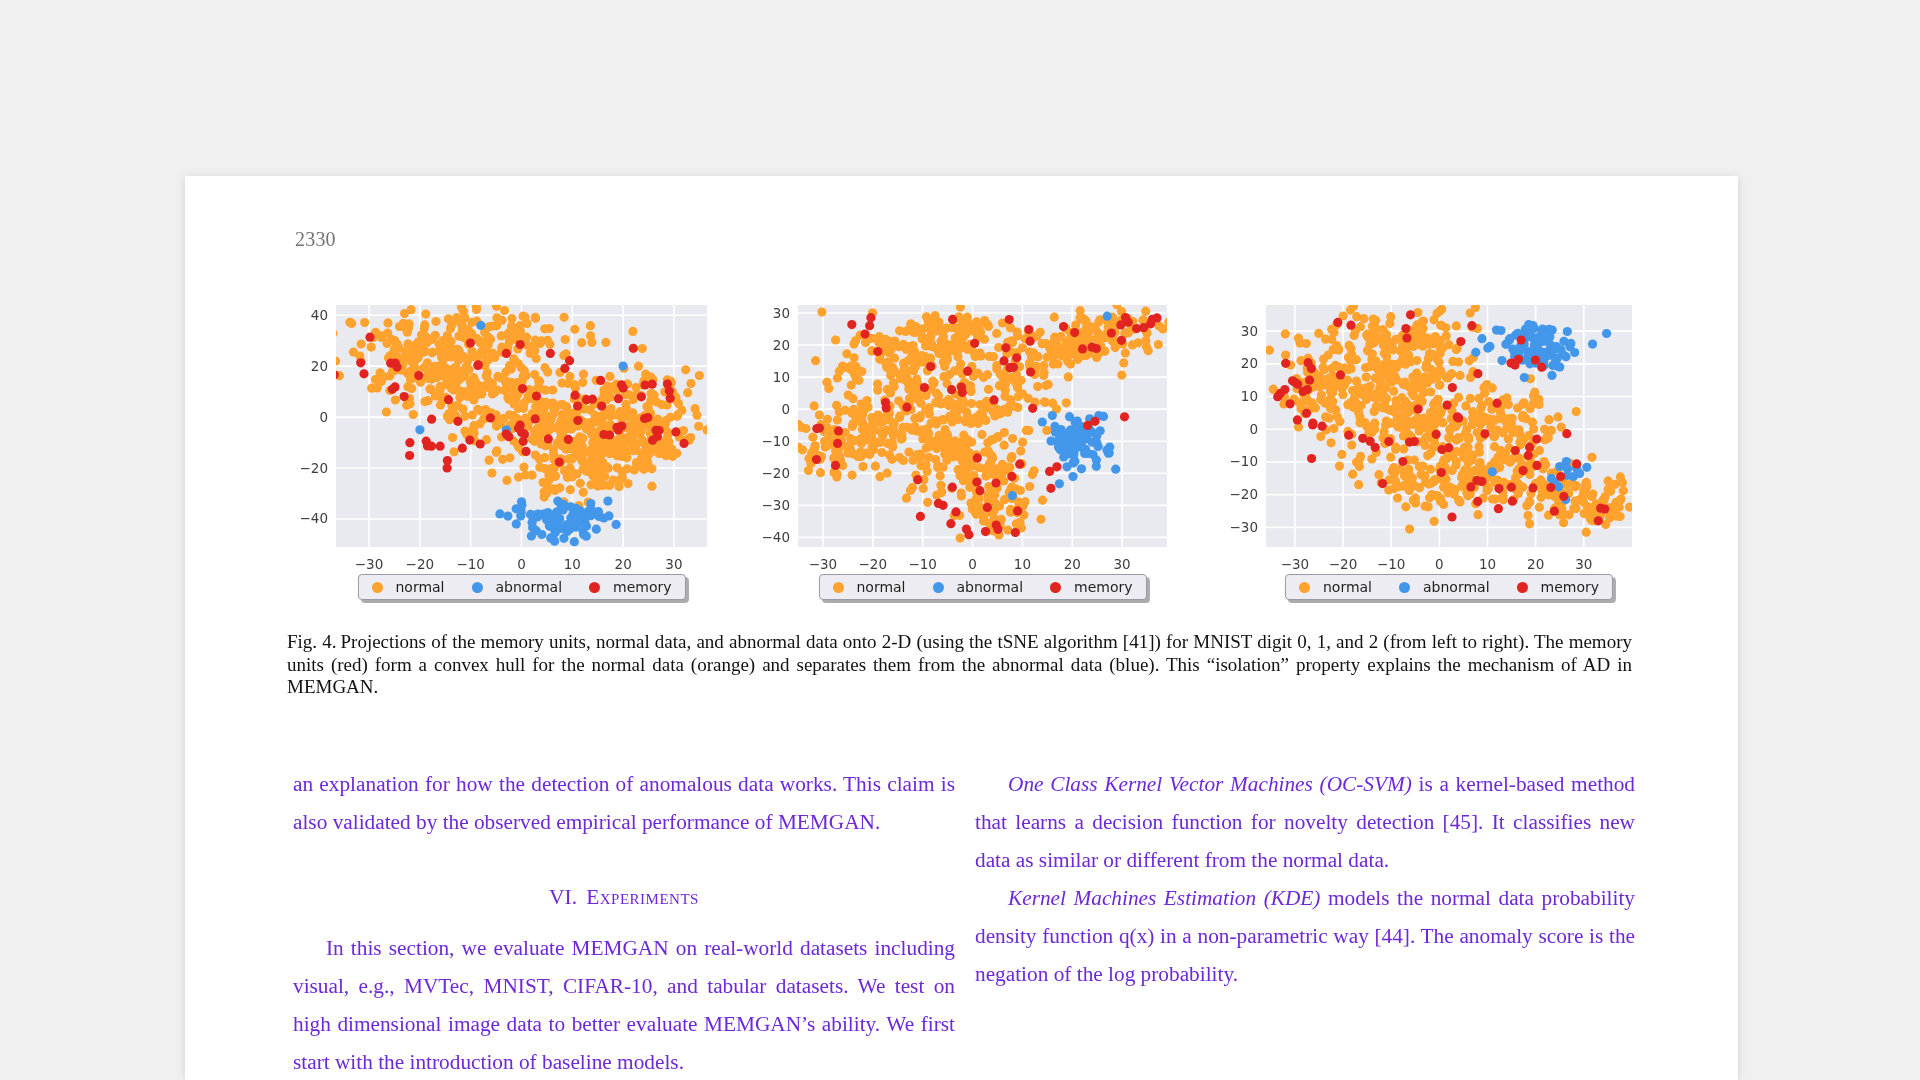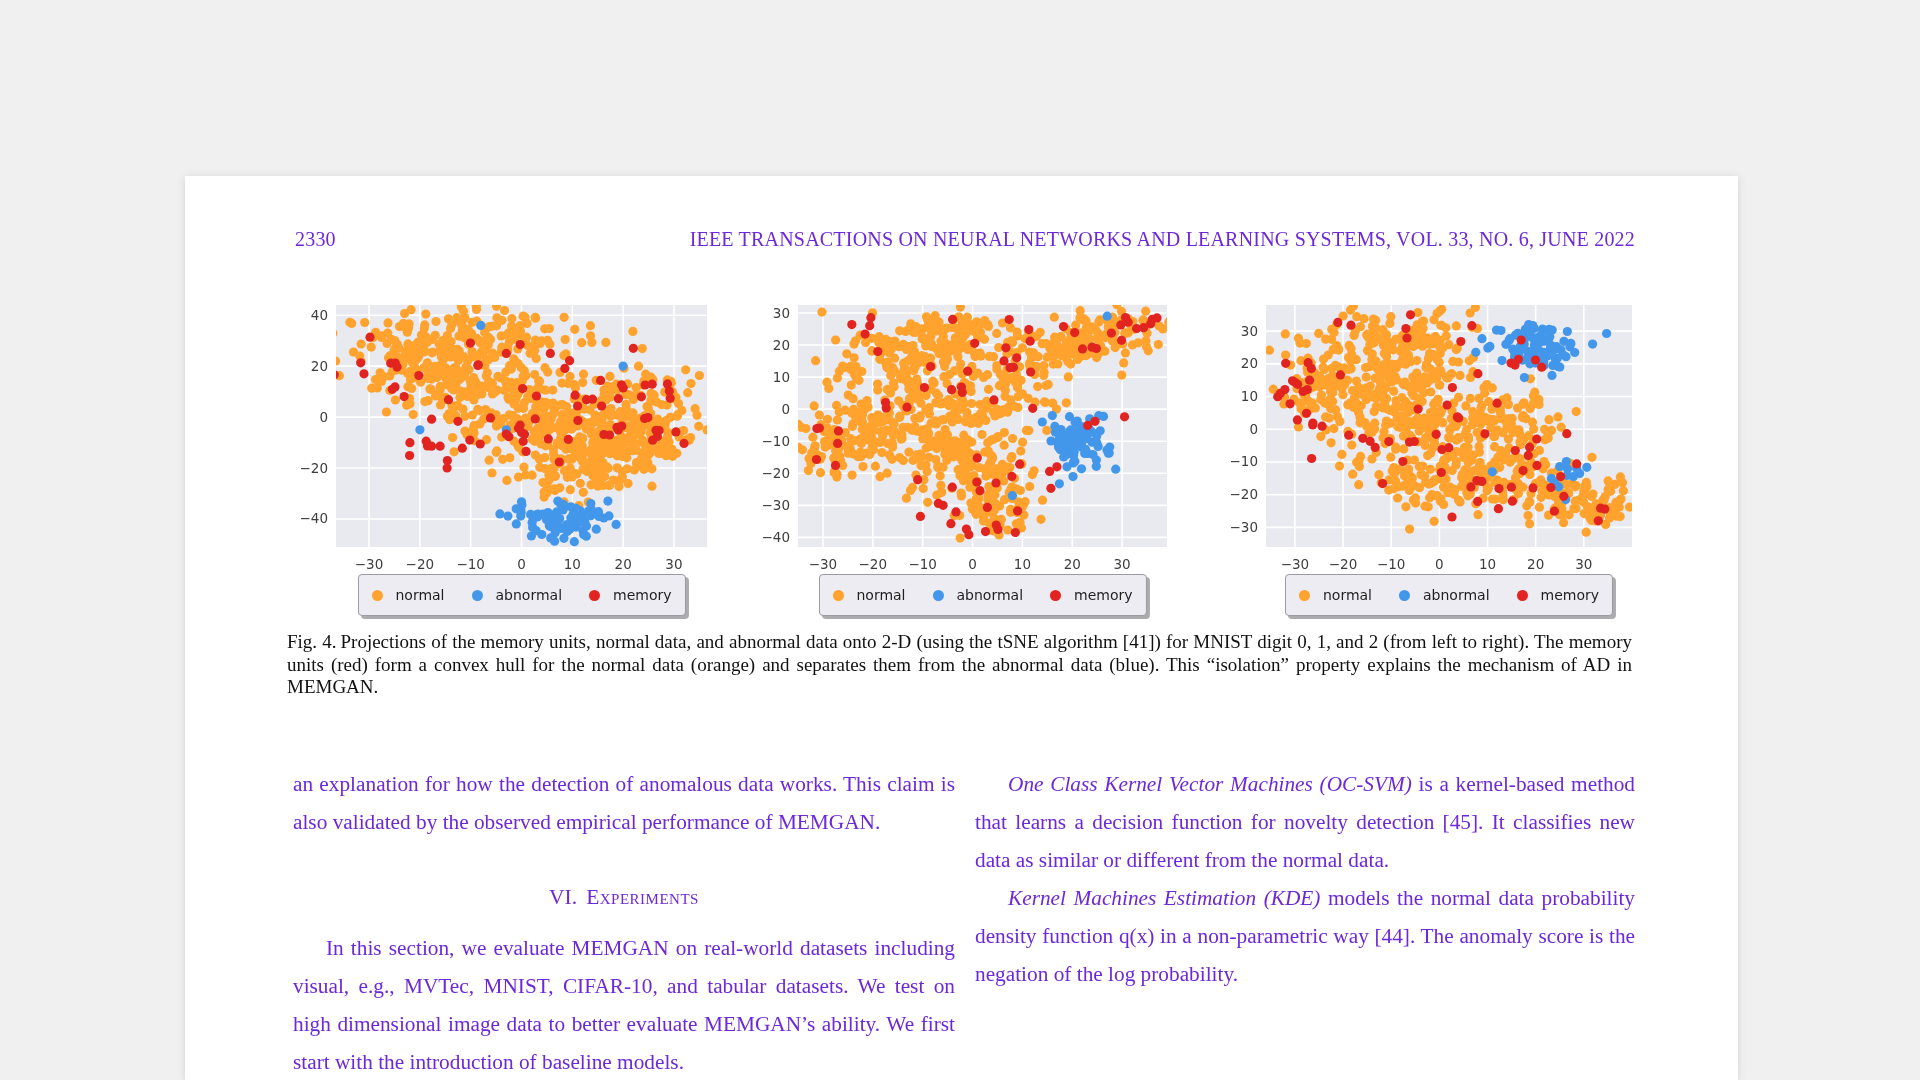--- a/index.html
+++ b/index.html
@@ -8,32 +8,32 @@
 
   .page {
     position:absolute; left:185px; top:176px; width:1553px; height:904px;
     background:#ffffff; overflow:hidden;
     box-shadow:0 0 10px rgba(0,0,0,.08), 0 2px 5px rgba(0,0,0,.06);
   }
 
   .running-head {
     position:absolute; left:110px; top:52px; width:1340px;
     display:flex; justify-content:space-between; align-items:baseline;
-    font-size:20px; color:#6d28d9; letter-spacing:.2px;
+    font-size:20px; color:#737373; letter-spacing:.2px;
   }
 
   .plot-svg { position:absolute; top:129px; }
   .plot-svg text { font-family:"DejaVu Sans", sans-serif; font-size:13.5px; fill:#3d3d3d; }
 
   .legend {
     position:absolute; top:398px; transform:translateX(-50%);
     display:inline-flex; align-items:center; white-space:nowrap;
     background:#ECECF2; border:1.5px solid #9a9aa2; border-radius:4px;
     box-shadow:3px 3px 0 rgba(90,90,95,.5);
-    padding:12px 13px; font-family:"DejaVu Sans", sans-serif;
+    padding:4px 13px; font-family:"DejaVu Sans", sans-serif;
     font-size:14px; color:#1f1f1f;
   }
   .legend .item { display:inline-flex; align-items:center; margin-right:27px; }
   .legend .item:last-child { margin-right:0; }
   .legend .dot { width:11px; height:11px; border-radius:50%; margin-right:13px; display:inline-block; }
 
   .caption {
     position:absolute; left:102px; top:455px; width:1345px;
     font-size:19px; line-height:22.6px; color:#111; text-align:justify;
   }
@@ -52,21 +52,20 @@
   .sec-heading { text-align:center; margin:37px 0 13px; text-indent:0; font-size:21.5px; }
   .sec-heading .sc { font-variant:small-caps; letter-spacing:.5px; margin-left:9px;margin-top:36px; }
 </style>
 </head>
 <body>
 
 <div class="page">
 
   <div class="running-head">
     <span>2330</span>
-    <span>IEEE TRANSACTIONS ON NEURAL NETWORKS AND LEARNING SYSTEMS, VOL. 33, NO. 6, JUNE 2022</span>
   </div>
 
   <div>
     <svg id="plot-0" class="plot-svg" width="437" height="276" viewBox="0 0 437 276" style="left: 97px;">
         <defs>
           <clipPath id="clip-0">
             <rect x="54" y="0" width="371" height="242"></rect>
           </clipPath>
         </defs>
         <rect x="54" y="0" width="371" height="242" fill="#E9E9F0"></rect>

